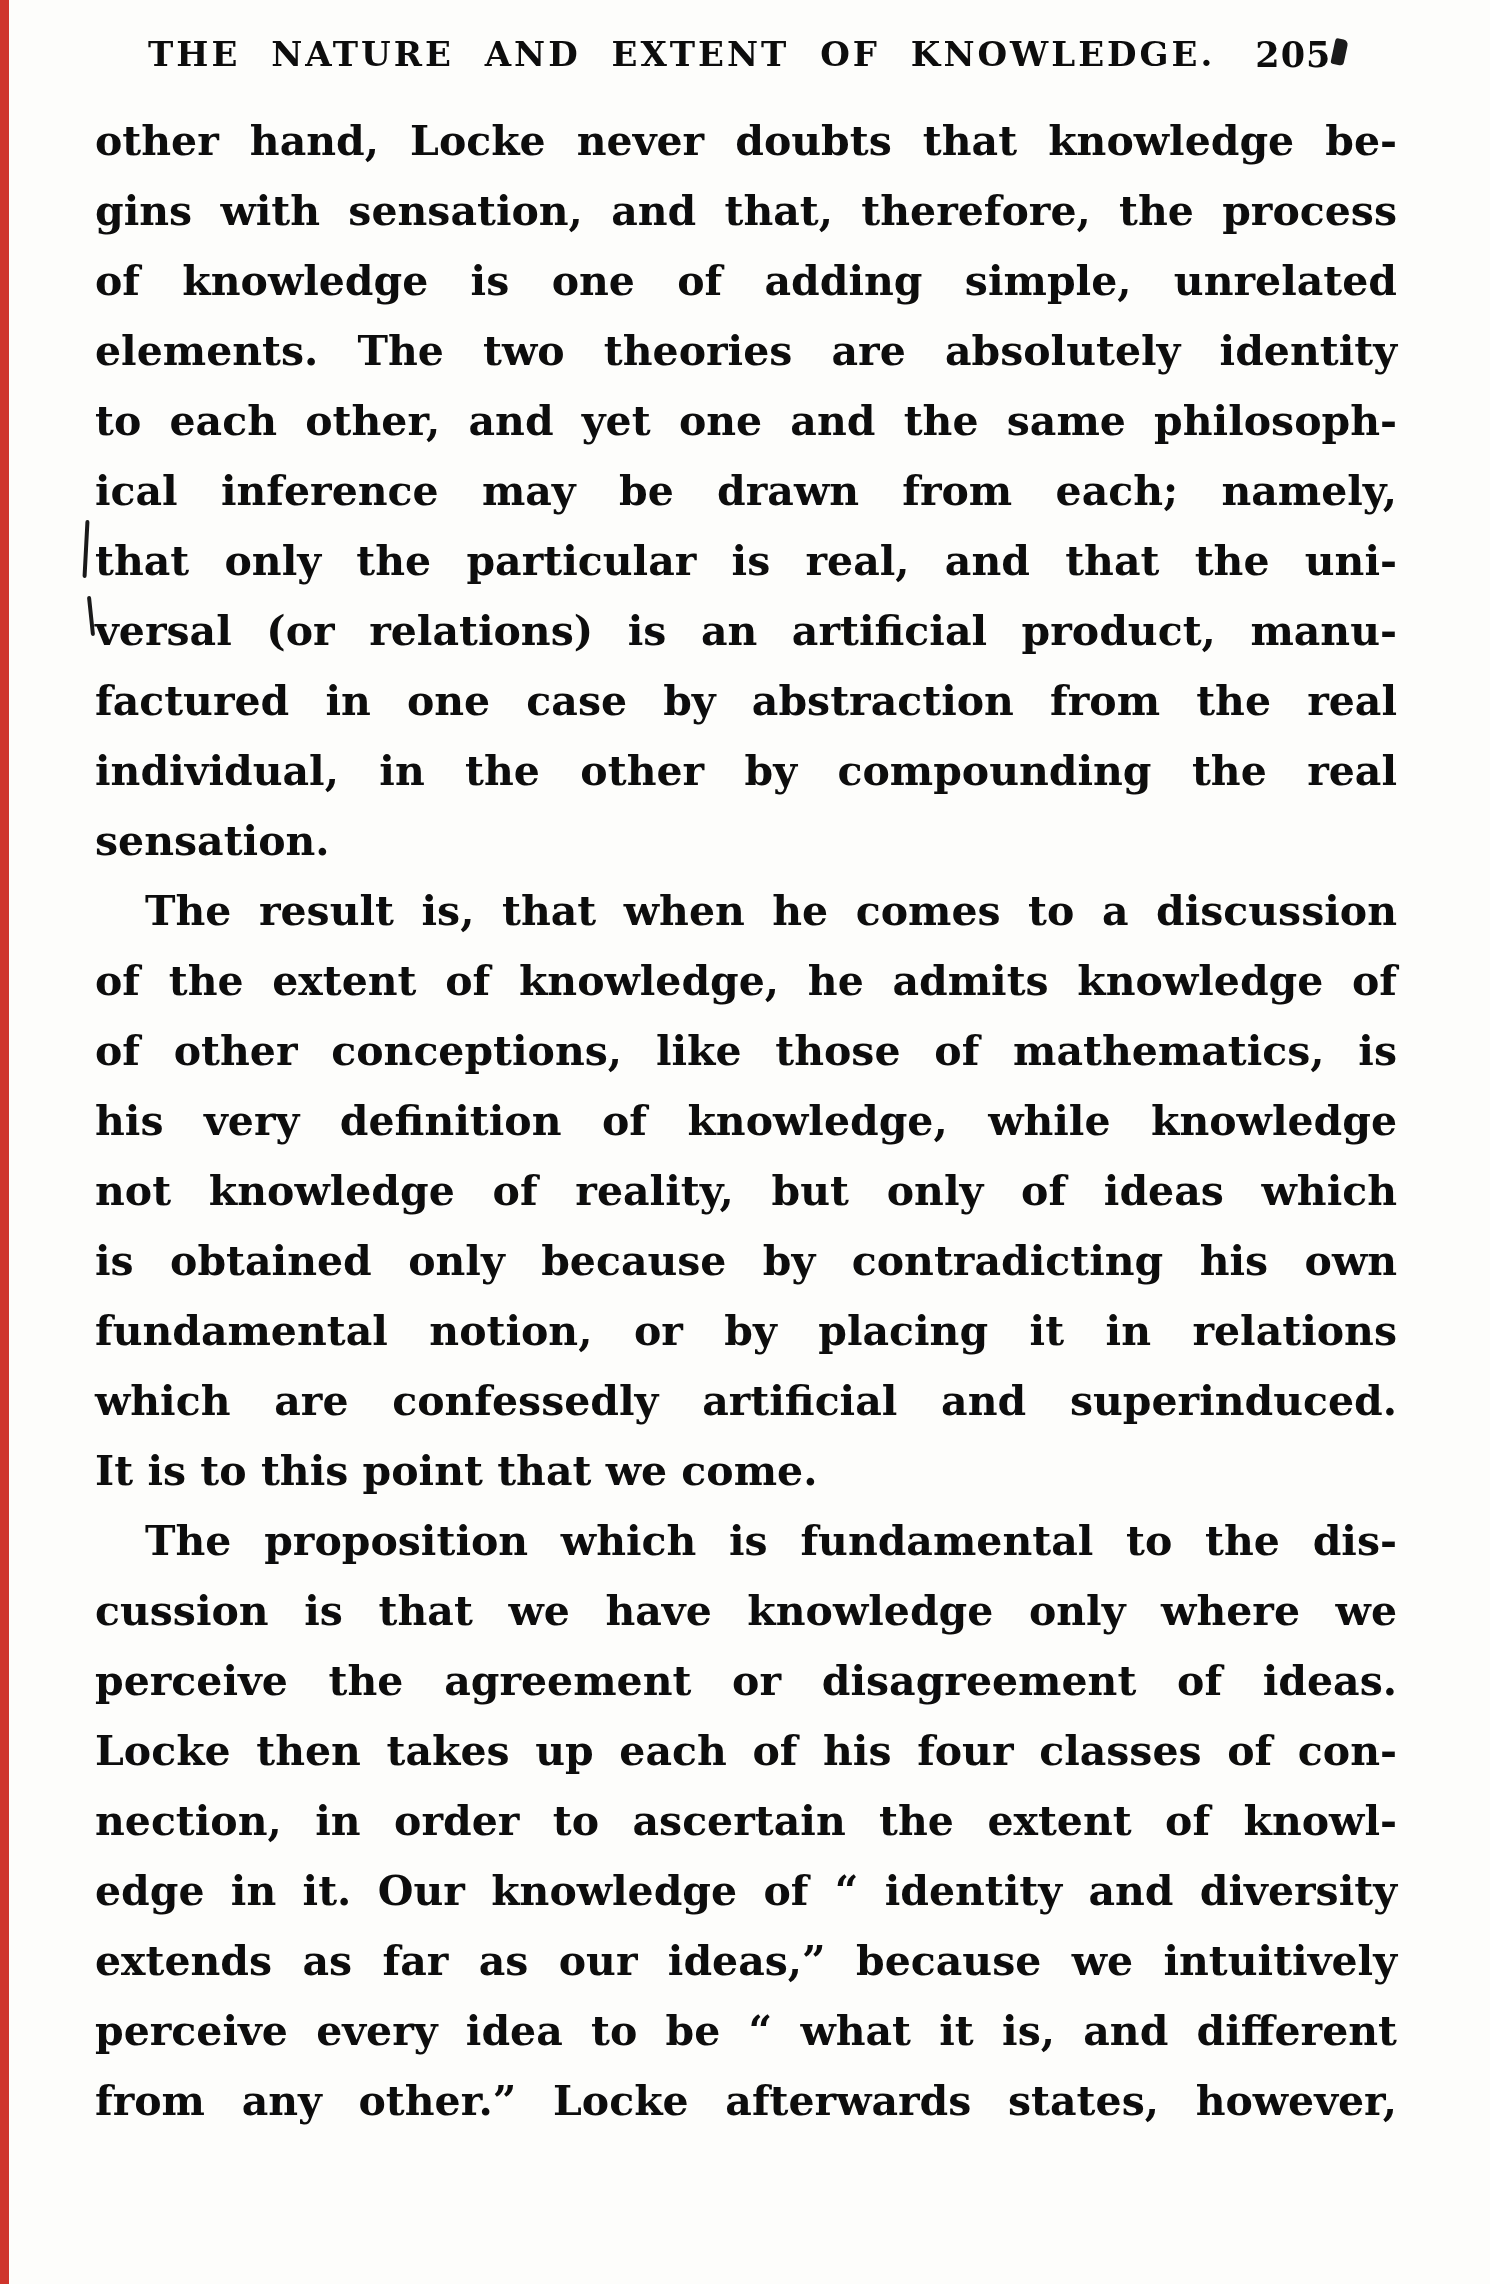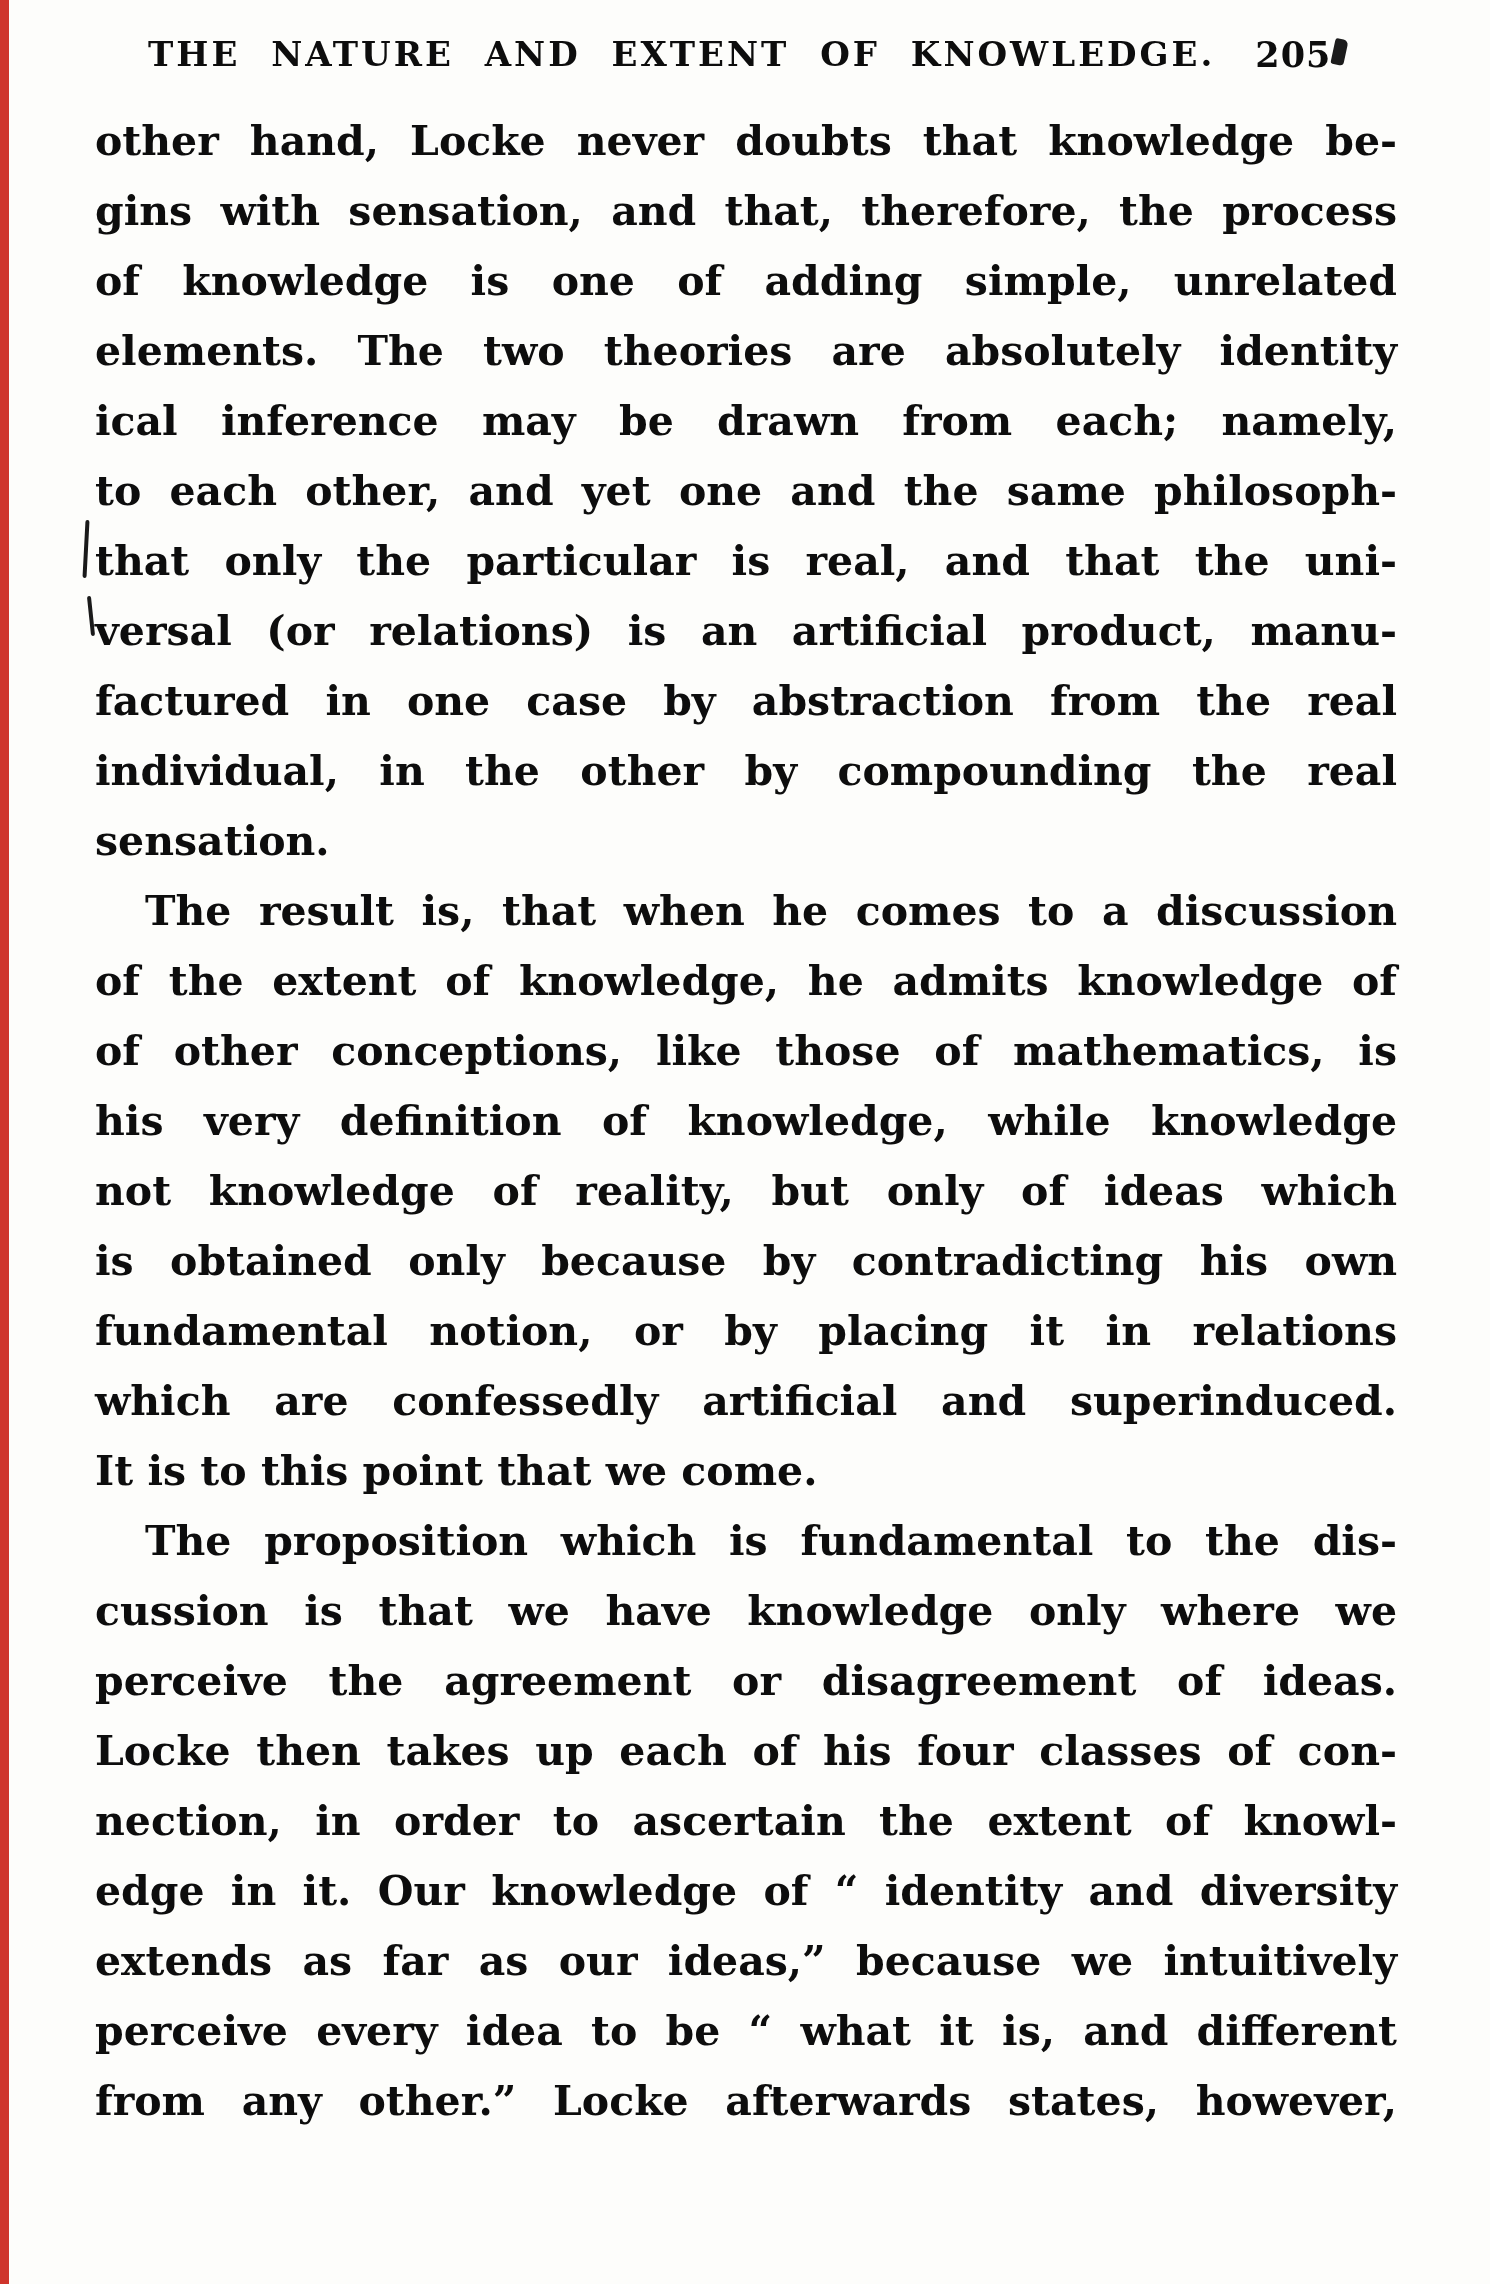--- a/index.html
+++ b/index.html
@@ -124,22 +124,22 @@
     <span class="running-head">THE NATURE AND EXTENT OF KNOWLEDGE.</span>
     <span class="folio">205</span>
     <span class="ink-blot"></span>
   </div>
 
   <div class="body-text">
       <div class="line">other hand, Locke never doubts that knowledge be-</div>
       <div class="line">gins with sensation, and that, therefore, the process</div>
       <div class="line">of knowledge is one of adding simple, unrelated</div>
       <div class="line">elements. The two theories are absolutely identity</div>
+      <div class="line">to each other, and yet one and the same philosoph-</div>
       <div class="line">ical inference may be drawn from each; namely,</div>
-      <div class="line">to each other, and yet one and the same philosoph-</div>
       <div class="line">that only the particular is real, and that the uni-</div>
       <div class="line">versal (or relations) is an artificial product, manu-</div>
       <div class="line">factured in one case by abstraction from the real</div>
       <div class="line">individual, in the other by compounding the real</div>
       <div class="line no-stretch">sensation.</div>
       <div class="line indent">The result is, that when he comes to a discussion</div>
       <div class="line">of the extent of knowledge, he admits knowledge of</div>
       <div class="line">of other conceptions, like those of mathematics, is</div>
       <div class="line">his very definition of knowledge, while knowledge</div>
       <div class="line">not knowledge of reality, but only of ideas which</div>

